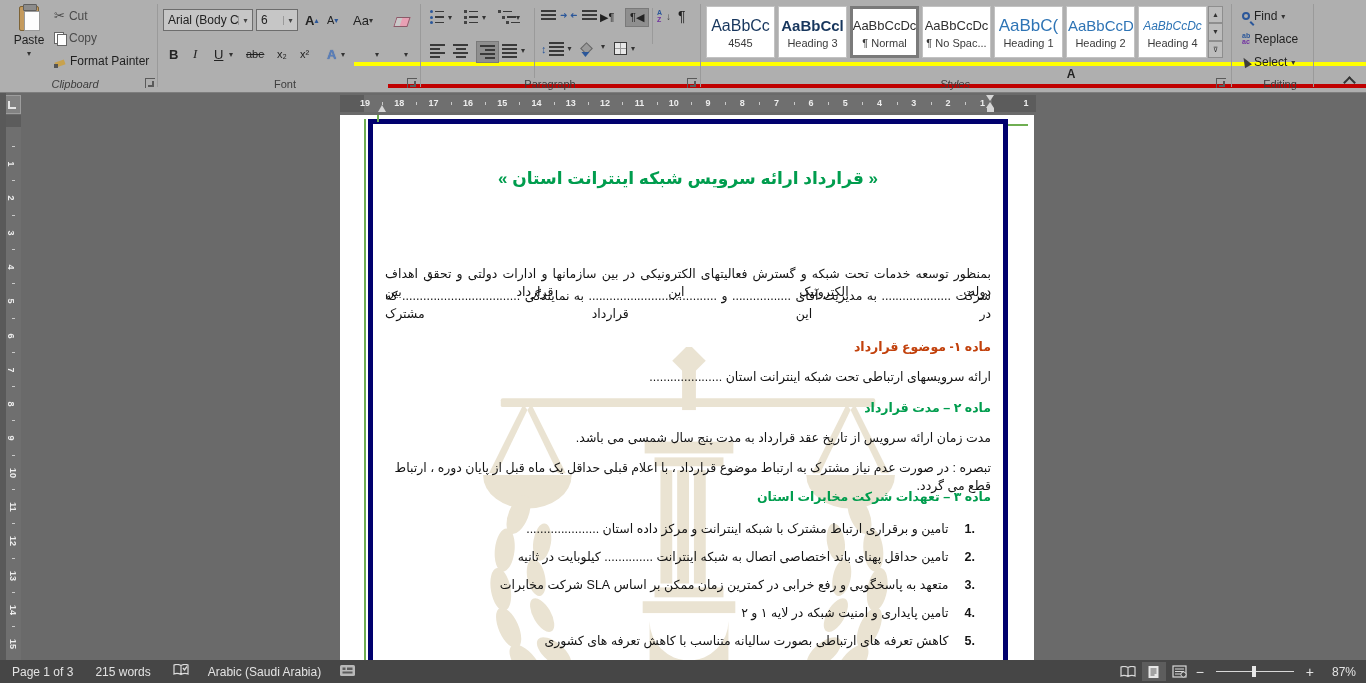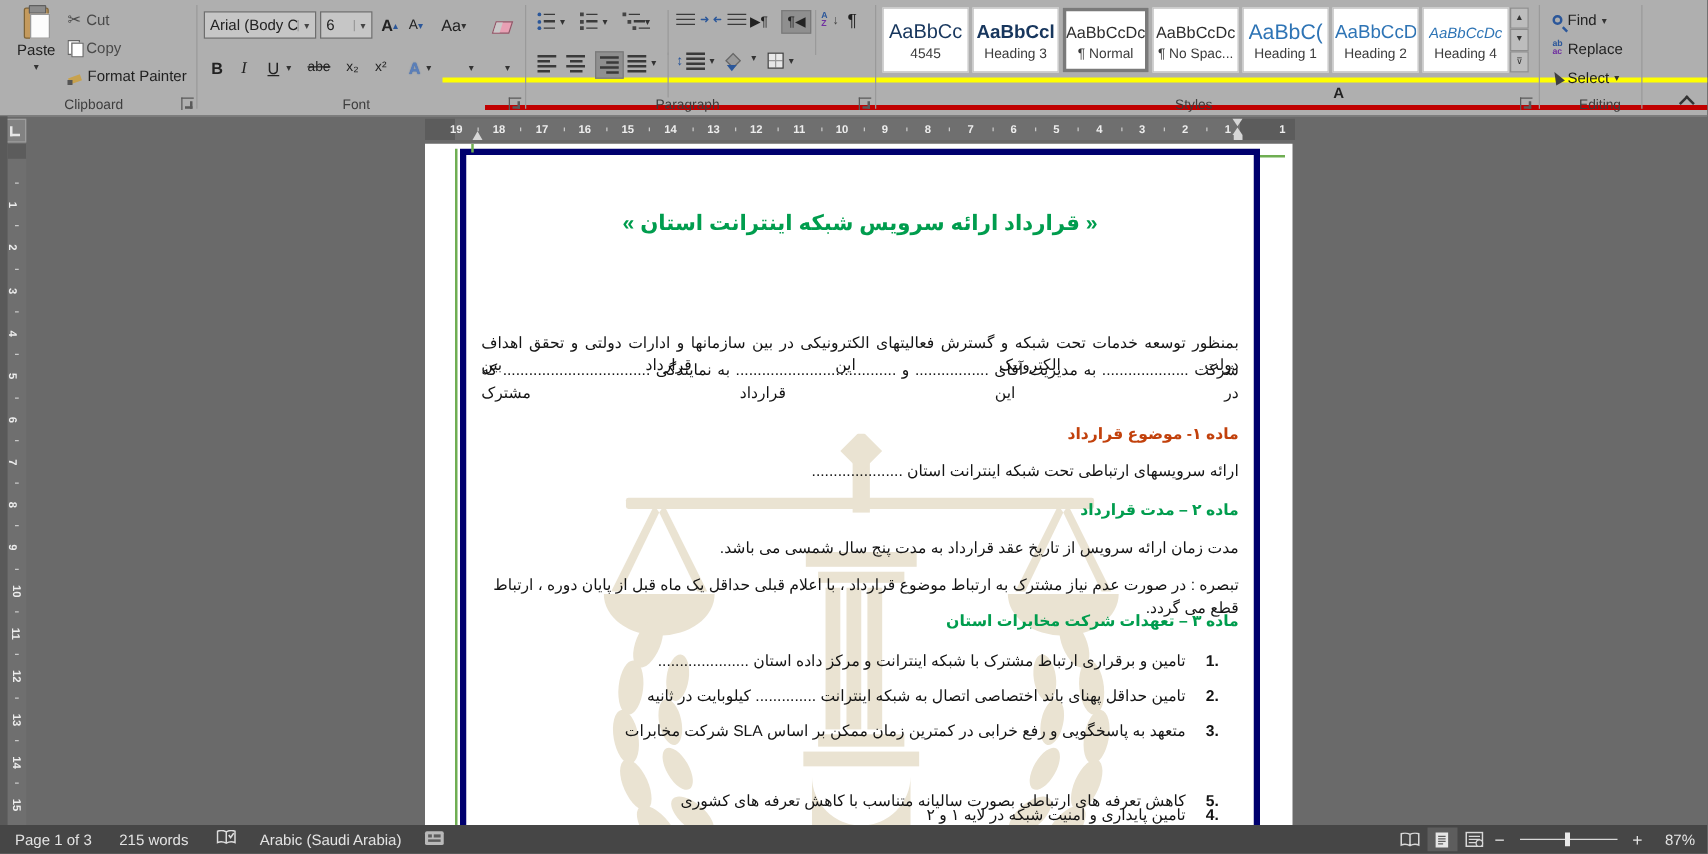--- a/index.html
+++ b/index.html
@@ -163,21 +163,21 @@
       <span>Cut</span>
     </div>
     <div class="rbtn gray-txt" style="left:54px;top:31px;">
       <span class="copy-ic"></span>
       <span>Copy</span>
     </div>
     <div class="rbtn" style="left:54px;top:54px;">
       <span class="brush-ic"></span>
       <span>Format Painter</span>
     </div>
-    <div class="grp-label" style="left:10px;width:130px;">Clipboard</div>
+    <div class="grp-label" style="left:10px;width:130px;font-style:italic;">Clipboard</div>
     <span class="launcher" style="left:145px;"></span>
     <div class="vsep" style="left:157px;"></div>
 
     <div class="combo" style="left:163px;top:9px;width:90px;">
       <span class="cv">Arial (Body CS</span>
       <span class="ca">▾</span>
     </div>
     <div class="combo" style="left:256px;top:9px;width:42px;">
       <span class="cv">6</span>
       <span class="ca">▾</span>
@@ -387,21 +387,21 @@
         <div class="scard s6">
           <div class="sample">AaBbCcDc</div>
           <div class="sname">Heading 4</div>
         </div>
       </div>
     <div class="sscroll">
       <div>▲</div>
       <div>▼</div>
       <div>⊽</div>
     </div>
-    <div class="grp-label" style="left:880px;width:150px;">Styles</div>
+    <div class="grp-label" style="left:880px;width:150px;font-style:italic;">Styles</div>
     <span class="launcher" style="left:1216px;"></span>
     <div class="vsep" style="left:1231px;"></div>
 
     <div class="rbtn" style="left:1242px;top:9px;">
       <span class="lens"></span>
       <span>Find</span>
         <span class="da">▾</span>
     </div>
     <div class="rbtn" style="left:1242px;top:32px;">
       <span class="repl-ic">
@@ -563,21 +563,21 @@
       <div class="line rt green-h" style="top:223px;color:#c2410c;">ماده ۱- موضوع قرارداد</div>
       <div class="line rt" style="top:253px;">ارائه  سرویسهای ارتباطی تحت شبکه اینترانت استان .....................</div>
       <div class="line rt green-h" style="top:284px;color:#009d4e;">ماده ۲ – مدت قرارداد</div>
       <div class="line rt" style="top:314px;">مدت زمان ارائه سرویس از تاریخ عقد قرارداد به مدت پنج سال شمسی می باشد.</div>
       <div class="line rt" style="top:344px;">تبصره : در صورت عدم نیاز مشترک به ارتباط موضوع قرارداد ، با اعلام قبلی حداقل یک ماه قبل از پایان دوره ، ارتباط قطع می گردد.</div>
       <div class="line rt green-h" style="top:373px;color:#009d4e;">ماده ۳ – تعهدات شرکت مخابرات استان</div>
       <div id="doc-list">
           <div class="ditem" style="top: 406px;"><span class="num">1.</span><span>تامین و برقراری ارتباط  مشترک  با شبکه اینترانت و مرکز داده استان .....................</span></div>
           <div class="ditem" style="top: 434px;"><span class="num">2.</span><span>تامین حداقل پهنای باند اختصاصی اتصال به شبکه اینترانت .............. کیلوبایت در ثانیه</span></div>
           <div class="ditem" style="top: 462px;"><span class="num">3.</span><span>متعهد به پاسخگویی و رفع خرابی در کمترین زمان ممکن بر اساس SLA شرکت مخابرات</span></div>
-          <div class="ditem" style="top: 490px; margin-top: 39px;"><span class="num">4.</span><span>تامین پایداری و امنیت شبکه در لایه ۱ و ۲</span></div>
+          <div class="ditem" style="top: 490px;"><span class="num">4.</span><span>تامین پایداری و امنیت شبکه در لایه ۱ و ۲</span></div>
           <div class="ditem" style="top: 518px;"><span class="num">5.</span><span>کاهش تعرفه های  ارتباطی بصورت سالیانه متناسب با کاهش تعرفه های کشوری</span></div>
         </div>
     </div>
   </div>
 
   <div class="statusbar">
     <span class="sb-item sb-first">Page 1 of 3</span>
     <span class="sb-item" style="margin-left:22px;">215 words</span>
     <span class="sb-item" style="margin-left:22px;">
       <svg width="17" height="13" viewBox="0 0 17 13">

